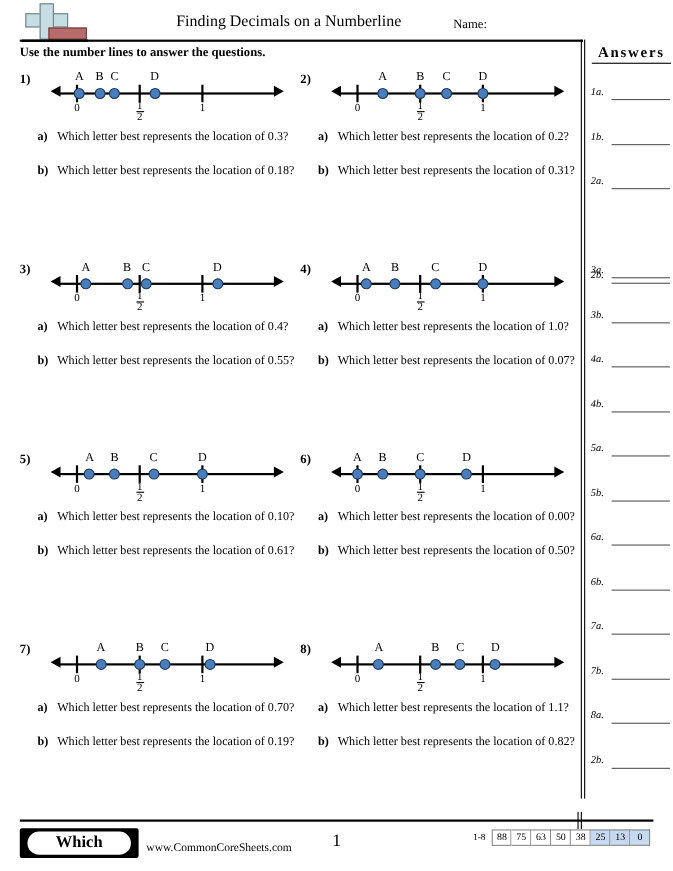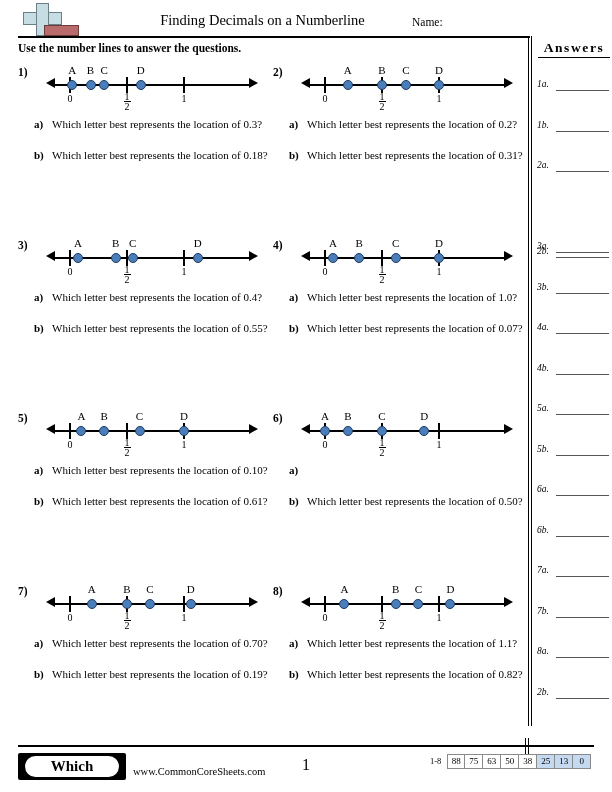--- a/index.html
+++ b/index.html
@@ -555,21 +555,21 @@
         <div class="nl-tick-label" style="left: 144px;">1</div>
         <div class="nl-dot" style="left: 30px;"></div>
         <div class="nl-dot-label" style="left: 30px;">A</div>
         <div class="nl-dot" style="left: 52.8px;"></div>
         <div class="nl-dot-label" style="left: 52.8px;">B</div>
         <div class="nl-dot" style="left: 87px;"></div>
         <div class="nl-dot-label" style="left: 87px;">C</div>
         <div class="nl-dot" style="left: 129.18px;"></div>
         <div class="nl-dot-label" style="left: 129.18px;">D</div>
       </div>
-      <div class="subq subq-a"><span class="sub-letter">a)</span></div>
+      <div class="subq subq-a"><span class="sub-letter">a)</span><span>Which letter best represents the location of 0.00?</span></div>
       <div class="subq subq-b"><span class="sub-letter">b)</span><span>Which letter best represents the location of 0.50?</span></div>
     </div>
     <div class="problem" style="left: 18px; top: 579px;">
       <div class="prob-num">7)</div>
       <div class="numline">
         <div class="nl-axis"></div>
         <div class="nl-arrow left"></div>
         <div class="nl-arrow right"></div>
         <div class="nl-tick" style="left: 29.2px;"></div>
         <div class="nl-tick-label" style="left: 30px;">0</div>

